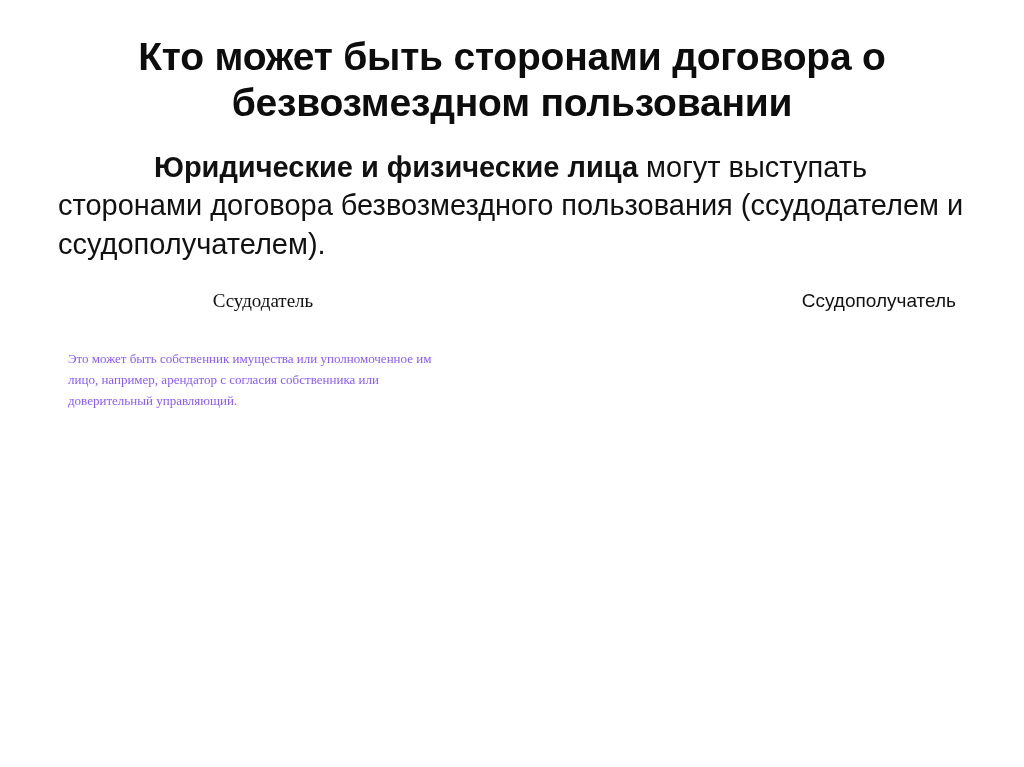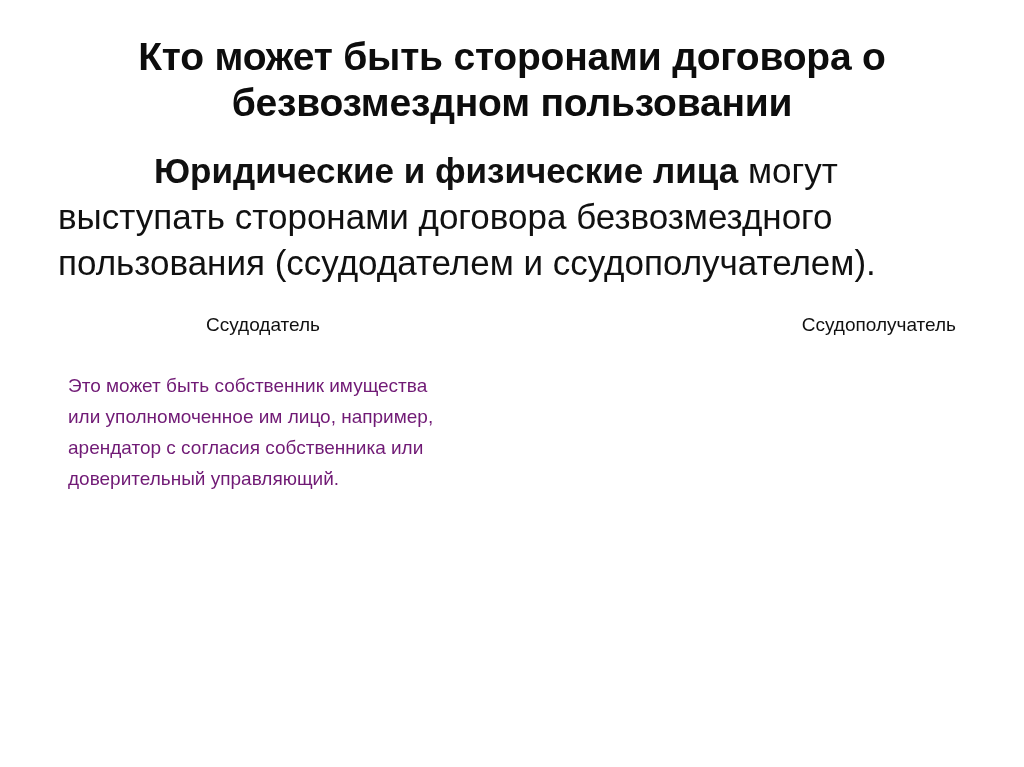--- a/index.html
+++ b/index.html
@@ -24,21 +24,21 @@
   .slide-title {
     font-size: 39px;
     line-height: 1.18;
     font-weight: 700;
     text-align: center;
     color: #0d0d0d;
     margin: 0 0 22px 0;
     letter-spacing: -0.2px;
   }
   .lead {
-    font-size: 35px;
+    font-size: 29px;
     line-height: 1.32;
     color: #111111;
     margin: 0 0 26px 0;
     text-indent: 96px;
   }
   .lead .strong {
     font-weight: 700;
   }
   .columns {
     display: flex;
@@ -47,40 +47,41 @@
     gap: 0;
     margin-top: 10px;
   }
   .col {
     width: 50%;
     box-sizing: border-box;
   }
   .col.left {
     padding-left: 10px;
     padding-right: 54px;
+    font-family: Liberation Serif, serif;
   }
   .col.right {
     padding-left: 20px;
     padding-right: 10px;
   }
   .col-heading {
     font-size: 19px;
     line-height: 1.3;
     font-weight: 400;
     color: #111111;
     text-align: center;
     margin: 0 0 34px 0;
   }
   .col.right .col-heading {
     text-align: right;
   }
   .col-body {
-    font-size: 19px;
+    font-size: 13px;
     line-height: 1.62;
-    color: #701a75;
+    color: #8b5cf6;
     margin: 0;
   }
 </style>
 </head>
 <body>
 
 <div class="slide">
 
   <h1 class="slide-title">Кто может быть сторонами договора о безвозмездном пользовании</h1>
 

